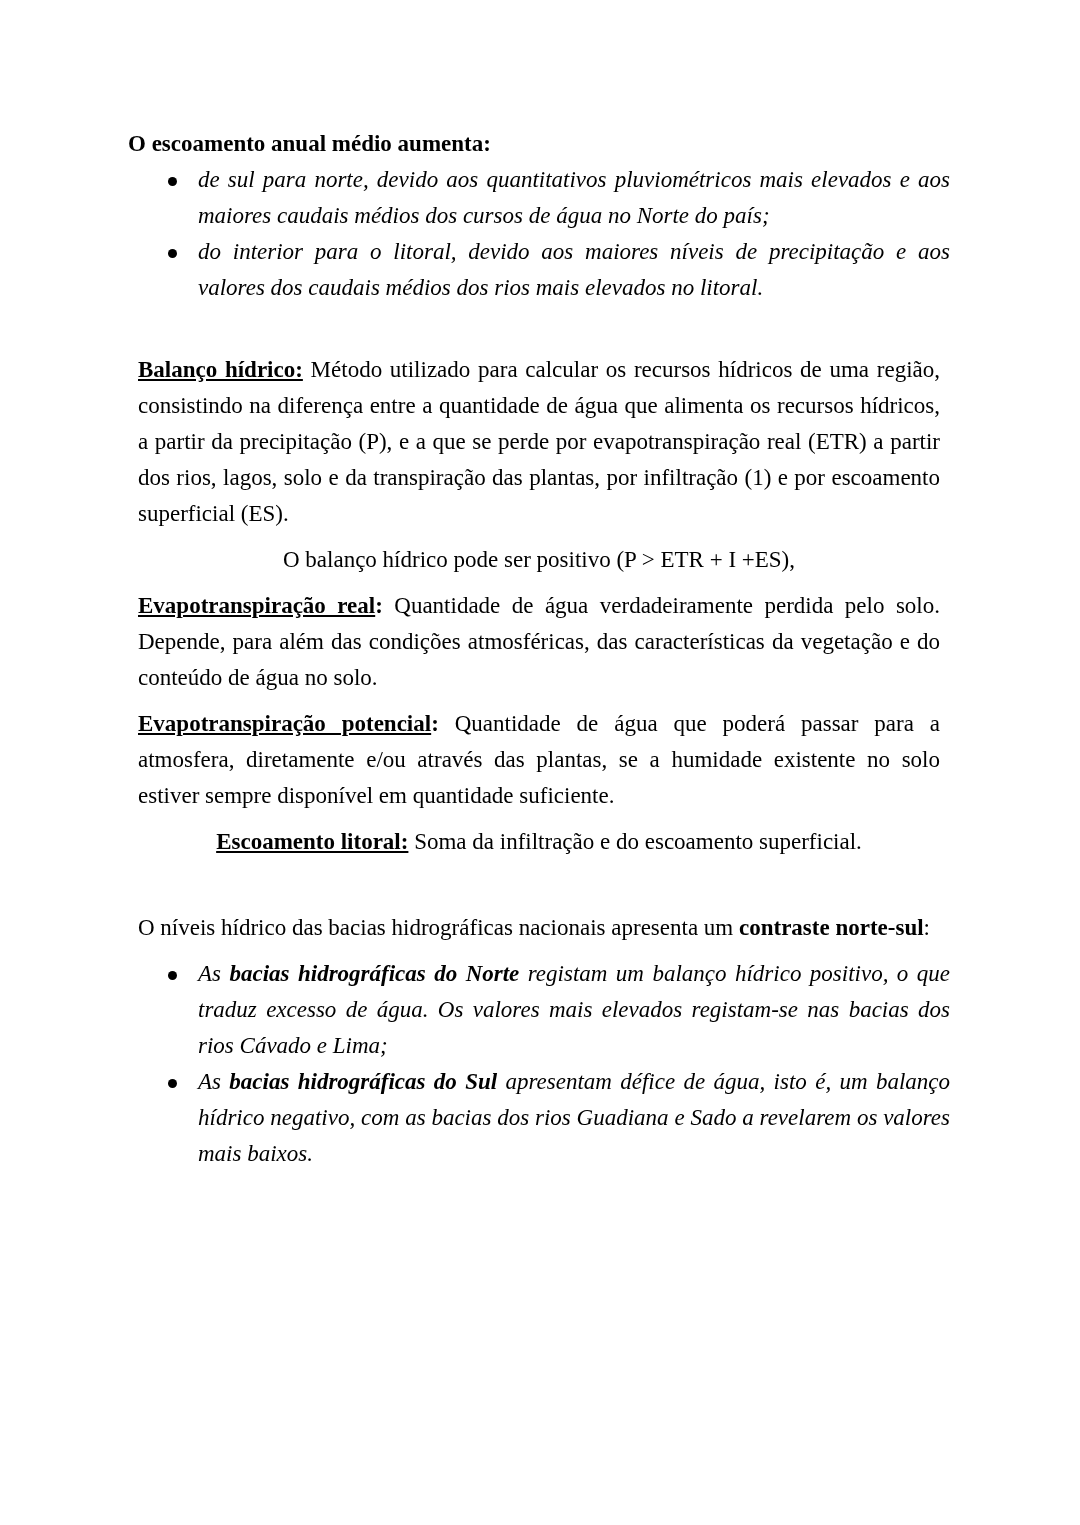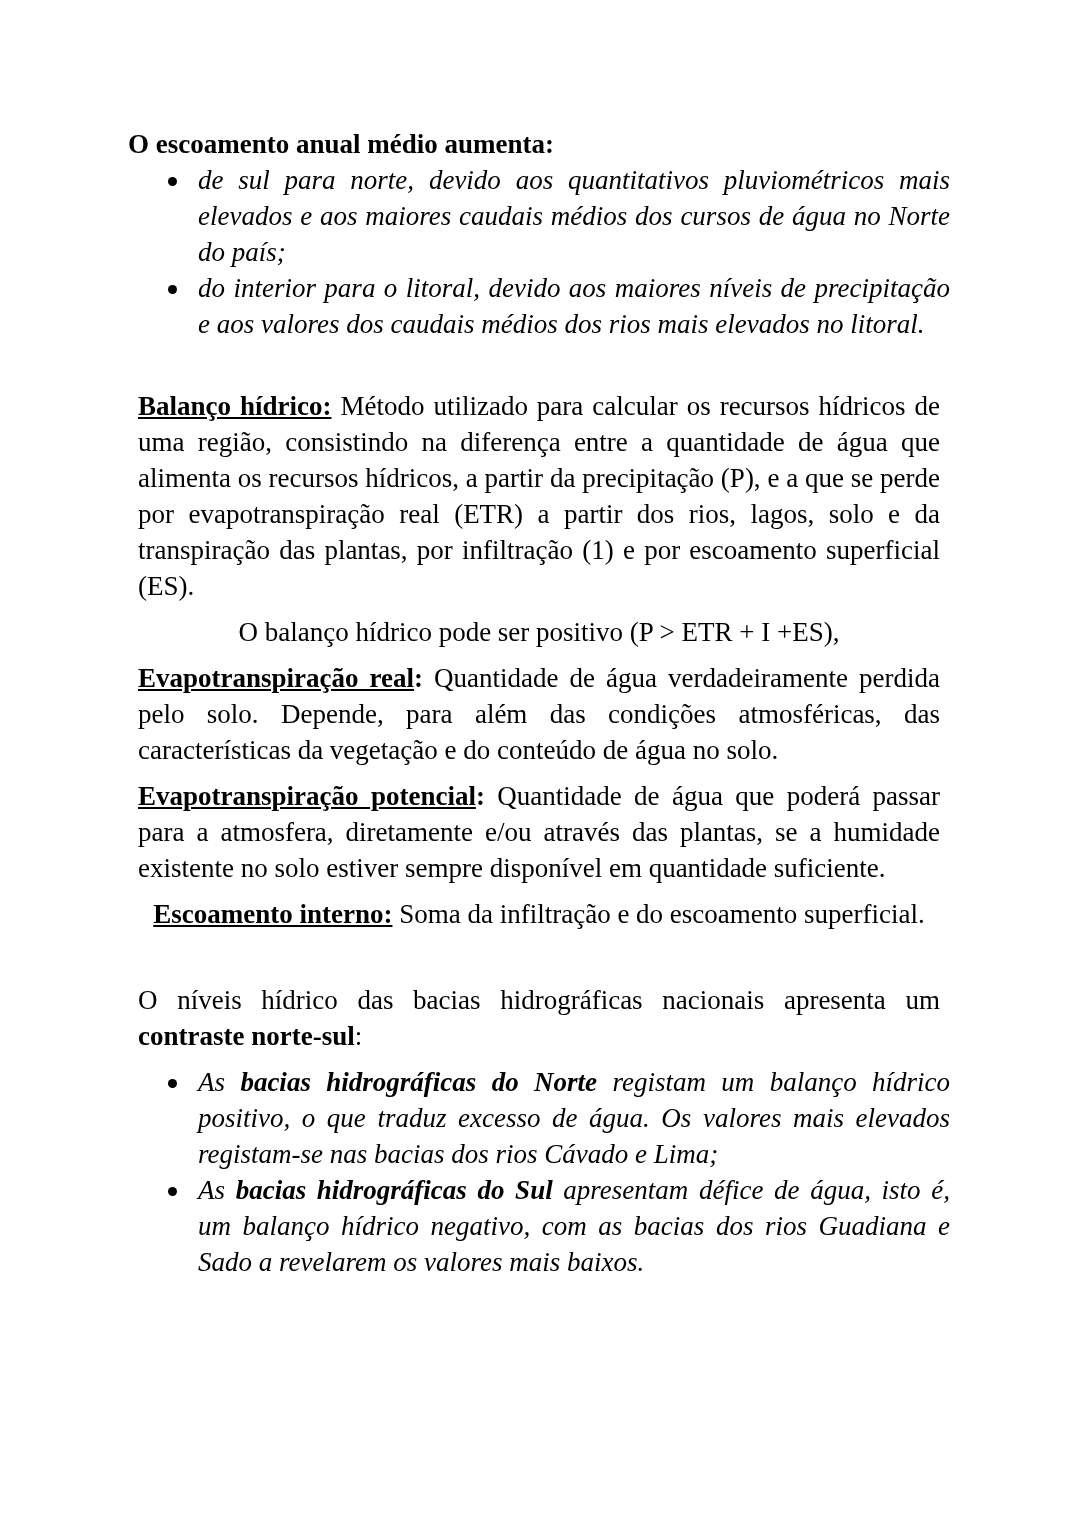--- a/index.html
+++ b/index.html
@@ -17,21 +17,21 @@
   }
   .page {
     width: 1080px;
     min-height: 1525px;
     box-sizing: border-box;
     padding: 126px 130px 60px 128px;
     background: #ffffff;
   }
   .doc {
     width: 822px;
-    font-size: 27px;
+    font-size: 23px;
     line-height: 36px;
   }
 
   
   .head-bold {
     font-weight: bold;
     margin: 0;
     text-align: left;
   }
   p.para {
@@ -106,21 +106,21 @@
 
     <div>
       <p class="para"><span class="bu">Evapotranspiração real</span><span class="b">:</span><span> Quantidade de água verdadeiramente perdida pelo solo. Depende, para além das condições atmosféricas, das características da vegetação e do conteúdo de água no solo.</span></p>
     </div>
 
     <div>
       <p class="para"><span class="bu">Evapotranspiração potencial</span><span class="b">:</span><span> Quantidade de água que poderá passar para a atmosfera, diretamente e/ou através das plantas, se a humidade existente no solo estiver sempre disponível em quantidade suficiente.</span></p>
     </div>
 
     <div>
-      <p class="para-left"><span class="bu">Escoamento interno:</span><span> Soma da infiltração e do escoamento superficial.</span></p>
+      <p class="para-left"><span class="bu">Escoamento litoral:</span><span> Soma da infiltração e do escoamento superficial.</span></p>
     </div>
 
     <div class="gap-block"></div>
 
     <div>
       <p class="para"><span>O níveis hídrico das bacias hidrográficas nacionais apresenta um </span><span class="b">contraste norte-sul</span><span>:</span></p>
 
       <ul class="bullets">
         <li><span>As </span><span class="b">bacias hidrográficas do Norte</span><span> registam um balanço hídrico positivo, o que traduz excesso de água. Os valores mais elevados registam-se nas bacias dos rios Cávado e Lima;</span></li>
 

